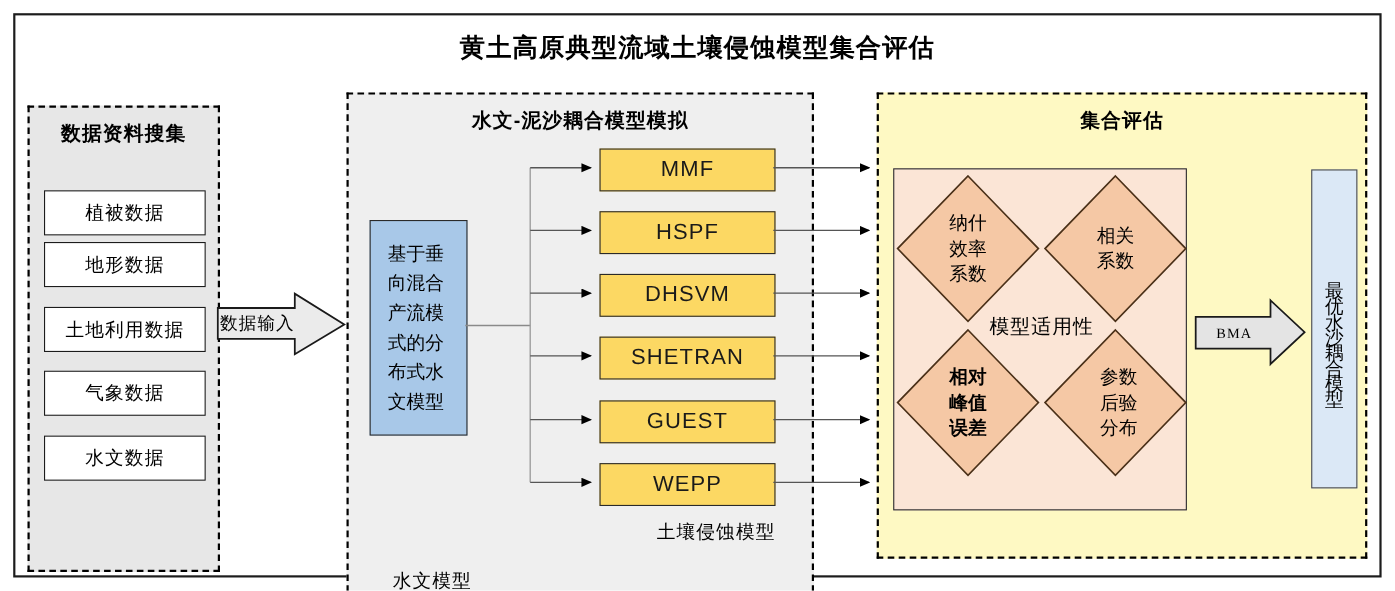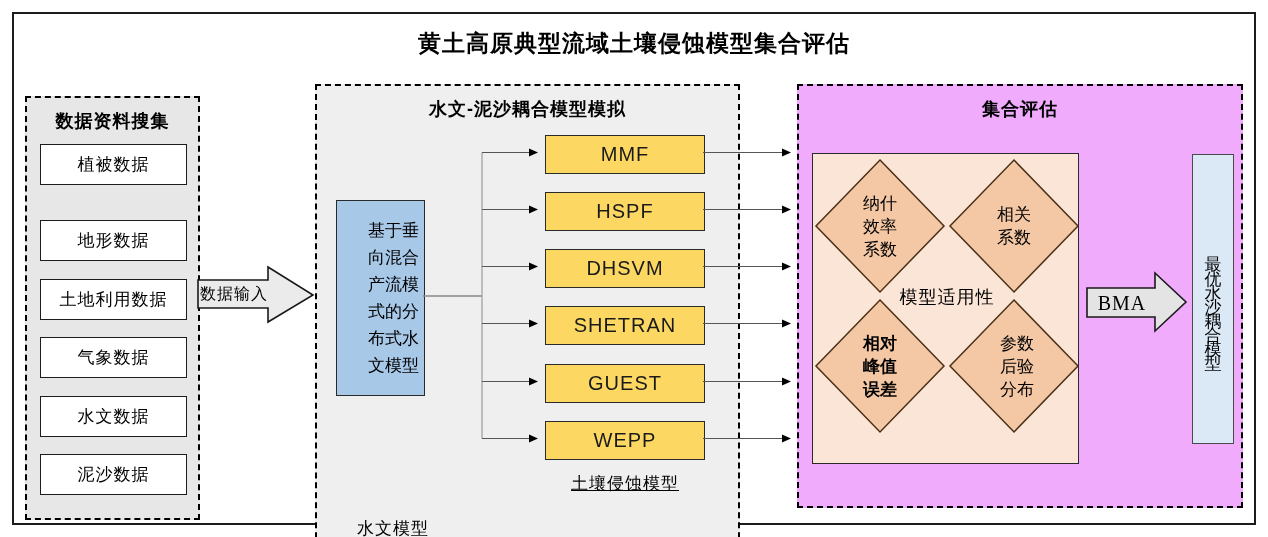--- a/index.html
+++ b/index.html
@@ -6,69 +6,68 @@
   html,body { width:1268px; height:537px; background:#fff; font-family:"Liberation Sans", sans-serif; }
   .canvas { position:relative; width:1268px; height:537px; background:#fff; overflow:hidden; }
   .frame { position:absolute; left:12px; top:12px; width:1244px; height:513px; border:2px solid #1c1c1c; background:#fff; }
   .title { position:absolute; left:0; top:28px; width:1268px; text-align:center; font-size:23px; font-weight:bold; color:#000; letter-spacing:1px; }
 
   .panel { position:absolute; border:2px dashed #000; }
   .panel-header { position:absolute; top:11px; left:0; width:100%; text-align:center; font-size:18px; font-weight:bold; color:#000; letter-spacing:1px; }
 
   .left-panel   { left:25px;  top:84px; width:175px; height:424px; background:#e7e7e7;margin-top:12px; }
   .middle-panel { left:315px; top:84px; width:425px; height:484px; background:#efefef; }
-  .right-panel  { left:797px; top:84px; width:446px; height:424px; background:#f0abfc; }
+  .right-panel  { left:797px; top:84px; width:446px; height:424px; background:#fef9c3; }
 
   .data-box { position:absolute; left:13px; width:147px; height:41px; background:#fff; border:1.5px solid #1c1c1c;
               display:flex; align-items:center; justify-content:center; font-size:17px; color:#000; letter-spacing:1px; }
 
   .hydro-box { position:absolute; left:19px; top:114px; width:89px; height:196px; background:#a8c8e8; border:1.5px solid #2a2a2a;
-               display:flex; align-items:center; justify-content:flex-end; }
+               display:flex; align-items:center; justify-content:center; }
   .hydro-box .inner { width:56px; font-size:17px; line-height:27px; color:#000; text-align:left; word-break:break-all; }
 
   .model-box { position:absolute; left:228px; width:160px; height:39px; background:#fcd863; border:1.5px solid #2a2a2a;
                display:flex; align-items:center; justify-content:center;
                font-family:Liberation Sans, sans-serif; font-size:20px; color:#1a1a1a; letter-spacing:1px; }
 
   .sub-label { position:absolute; font-size:17px; color:#000; letter-spacing:1px; }
   .sub-label.hydro   { left:16px;  top:386px; width:120px; text-align:center;margin-top:45px; }
-  .sub-label.erosion { left:228px; top:386px; width:160px; text-align:center;text-decoration:underline; }
+  .sub-label.erosion { left:228px; top:386px; width:160px; text-align:right; }
 
   .criteria-box { position:absolute; left:13px; top:67px; width:267px; height:311px; background:#fbe5d6; border:1.5px solid #2a2a2a; }
   .criteria-box svg { position:absolute; left:0; top:0; }
   .diamond-label { position:absolute; transform:translate(-50%,-50%); width:40px; text-align:center;
                    font-size:17px; line-height:23px; color:#000; word-break:break-all; }
   .applicability { position:absolute; left:134px; top:143px; transform:translate(-50%,-50%); width:120px; text-align:center;
                    font-size:18px; color:#000; letter-spacing:1px; white-space:nowrap; }
 
   .output-box { position:absolute; left:393px; top:68px; width:42px; height:290px; background:#dbe8f6; border:1.5px solid #4a4a4a;
                 display:flex; align-items:center; justify-content:center; }
   .output-box .vtext { writing-mode:vertical-rl; text-orientation:upright; font-size:17px; color:#000; letter-spacing:14px; }
 
   .wires { position:absolute; left:0; top:0; width:1268px; height:537px; pointer-events:none; }
 
   .arrow-label { position:absolute; display:flex; align-items:center; justify-content:center; color:#000; }
   .arrow-label.datain { left:199px; top:280px; width:70px; height:28px; font-size:16px; letter-spacing:1px; }
-  .arrow-label.bma    { left:1087px; top:287px; width:70px; height:32px; font-family:"Liberation Serif", serif; font-size:20px; letter-spacing:1px; }
+  .arrow-label.bma    { left:1087px; top:287px; width:70px; height:32px; font-family:"Liberation Serif", serif; font-size:13px; letter-spacing:1px; }
 </style>
 </head>
 <body>
 
 <div class="canvas">
   <div class="frame"></div>
   <div class="title">黄土高原典型流域土壤侵蚀模型集合评估</div>
 
   <div class="panel left-panel">
     <div class="panel-header">数据资料搜集</div>
-    <div class="data-box" style="top:46px">植被数据</div>
+    <div class="data-box" style="top:75px">植被数据</div>
     <div class="data-box" style="top:122px">地形数据</div>
     <div class="data-box" style="top:181px">土地利用数据</div>
     <div class="data-box" style="top:239px">气象数据</div>
     <div class="data-box" style="top:298px">水文数据</div>
-    <div class="data-box" style="top:356px">泥沙数据</div>
   </div>
 
   <div class="panel middle-panel">
     <div class="panel-header">水文-泥沙耦合模型模拟</div>
     <div class="hydro-box">
       <div class="inner">基于垂向混合产流模式的分布式水文模型</div>
     </div>
     <div class="model-box" style="top:49px">MMF</div>
     <div class="model-box" style="top:106px">HSPF</div>
     <div class="model-box" style="top:163px">DHSVM</div>

